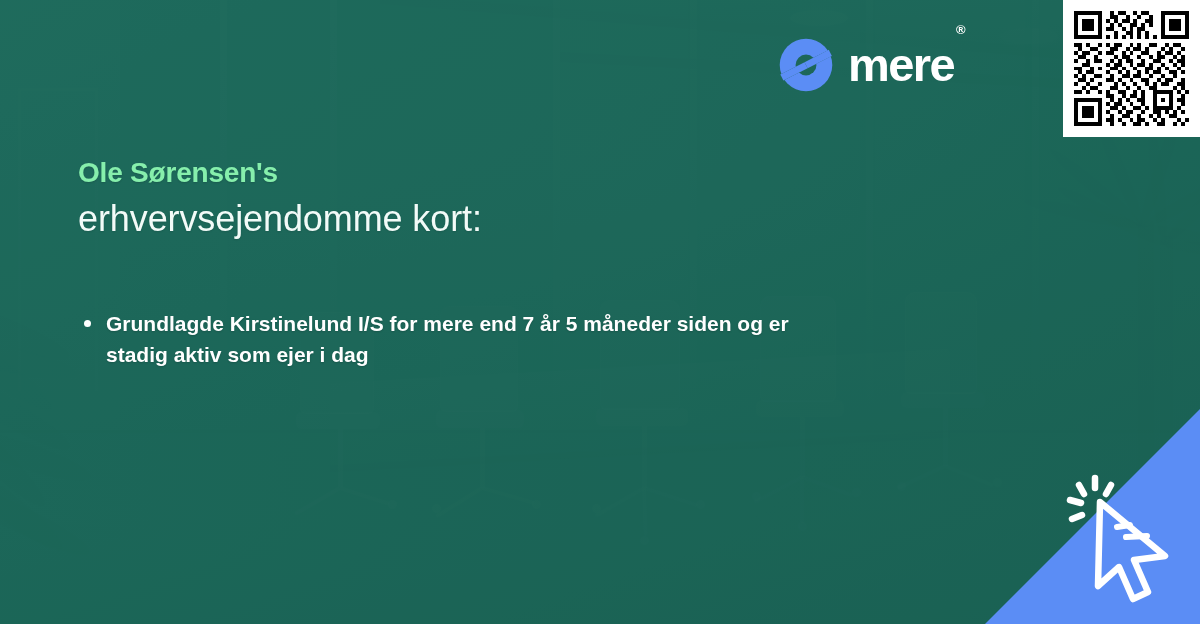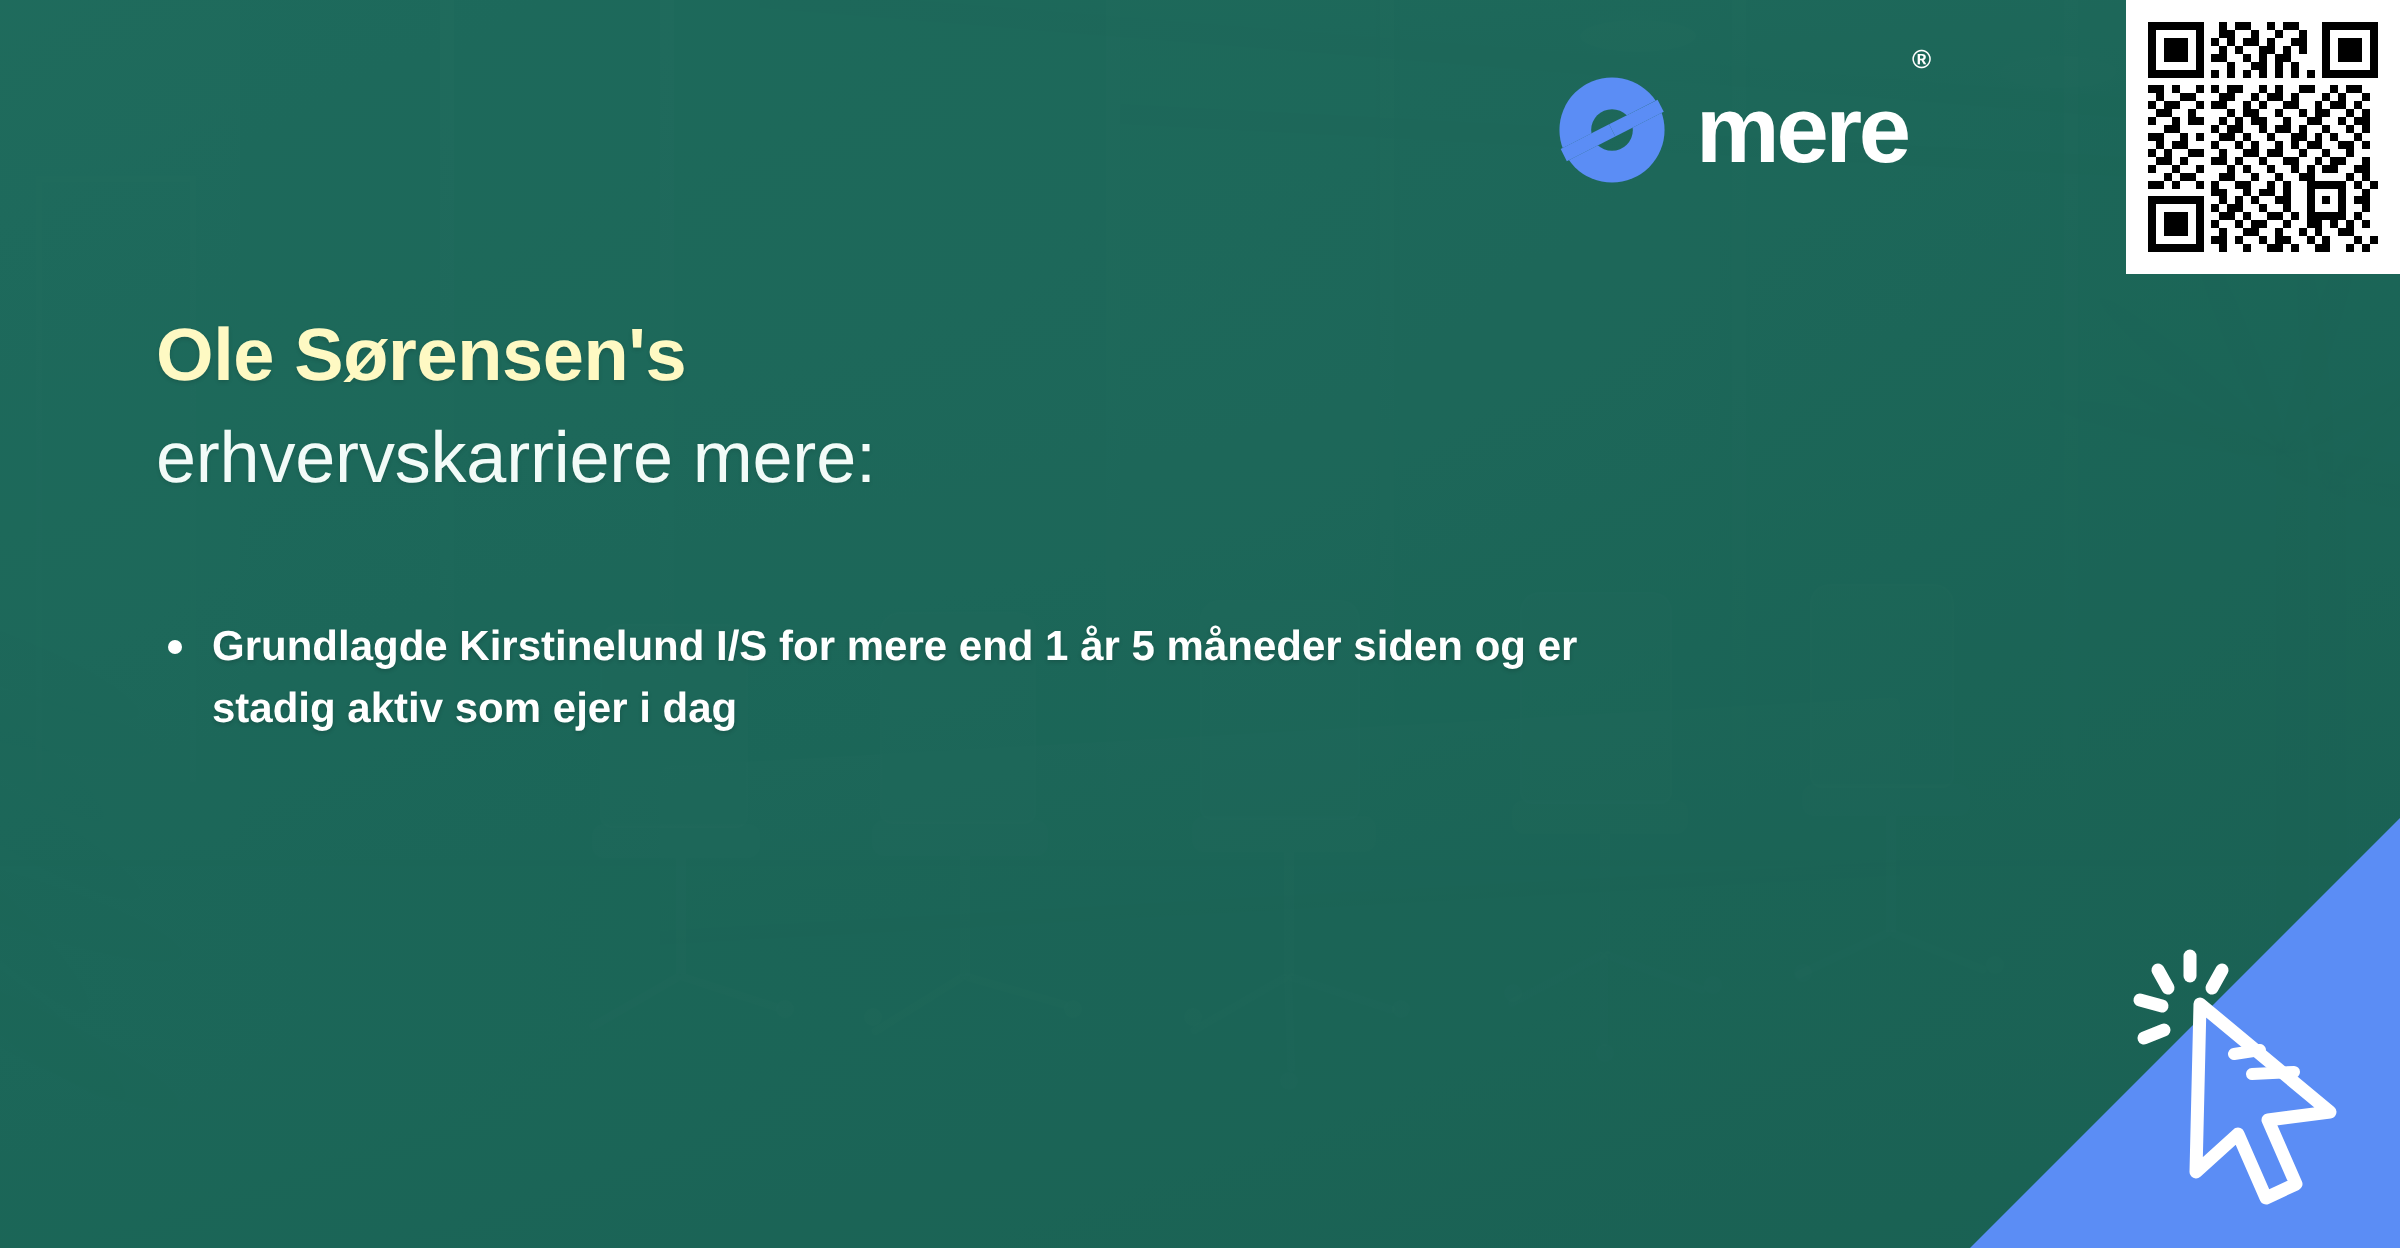--- a/index.html
+++ b/index.html
@@ -185,22 +185,22 @@
   .photo-tint2 {
     position: absolute; inset: 0;
     background: rgba(28,104,90,0.36);
   }
 
   
   .content { position: absolute; inset: 0; }
 
   .title-block { position: absolute; left: 78px; top: 158px; }
   .title {
-    color: #fef9c3;
-    font-size: 37px;
+    color: #86efac;
+    font-size: 28px;
     font-weight: bold;
     letter-spacing: -0.2px;
     line-height: 1.1;
     margin: 0;
     text-shadow: 0 1px 2px rgba(0,0,0,0.13);
   }
   .subtitle {
     color: #f2fbf8;
     font-size: 36px;
     font-weight: normal;
@@ -409,25 +409,25 @@
     </div>
 
     <div class="photo-tint"></div>
     <div class="photo-tint2"></div>
   </div>
 
   <div class="content">
 
     <div class="title-block">
       <div class="title">Ole Sørensen's</div>
-      <div class="subtitle">erhvervskarriere mere:</div>
+      <div class="subtitle">erhvervsejendomme kort:</div>
     </div>
 
     <ul class="bullets">
-      <li>Grundlagde Kirstinelund I/S for mere end 1 år 5 måneder siden og er stadig aktiv som ejer i dag</li>
+      <li>Grundlagde Kirstinelund I/S for mere end 7 år 5 måneder siden og er stadig aktiv som ejer i dag</li>
     </ul>
 
     <div class="logo">
       <svg class="logo-mark" viewBox="0 0 64 64">
         <defs>
           <mask id="slashmask">
             <rect x="0" y="0" width="64" height="64" fill="#fff"></rect>
             <g transform="rotate(-27 32 32)">
               <rect x="-6" y="28.5" width="76" height="7.5" fill="#000"></rect>
             </g>

